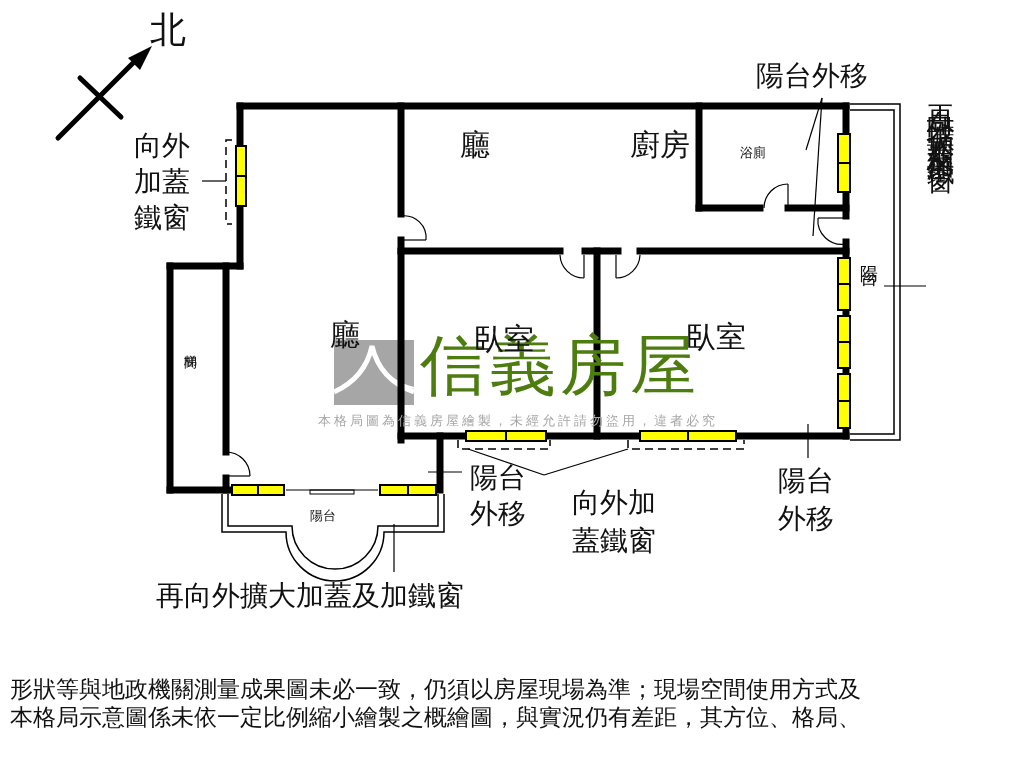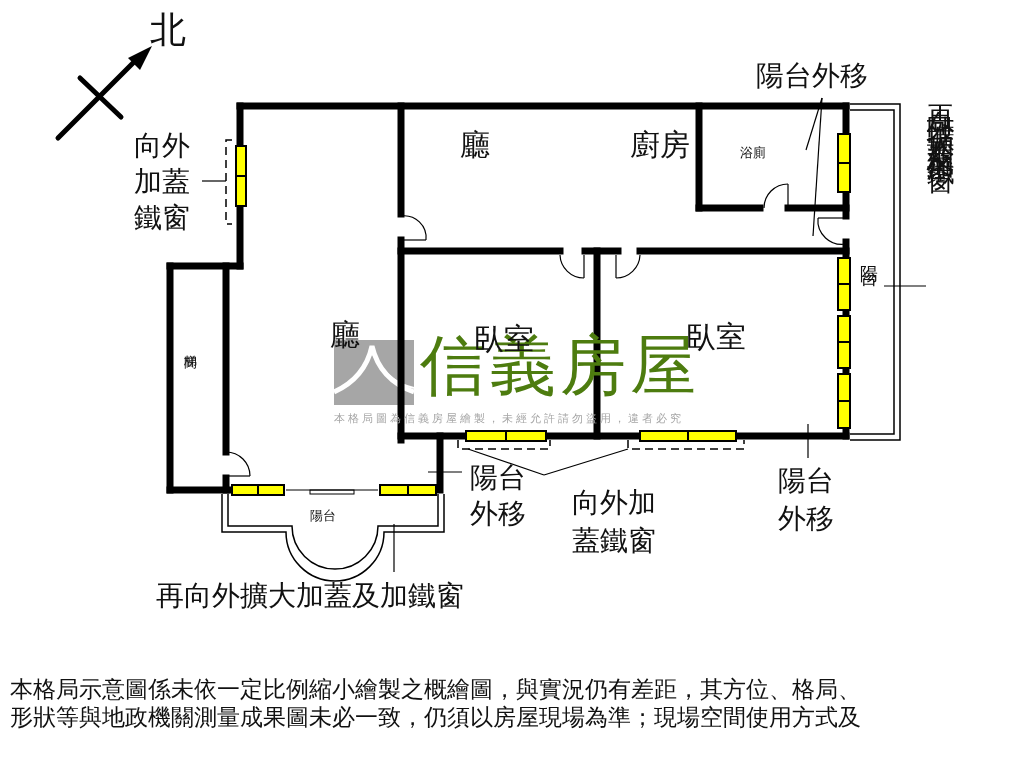--- a/index.html
+++ b/index.html
@@ -9,22 +9,22 @@
     .lbl { position: absolute; white-space: nowrap; line-height: 1; color: #111;
            font-family: "DejaVu Serif", "Liberation Serif", serif; }
     .lbl-lg { font-size: 30px; }
     .lbl-md { font-size: 28px; }
     .lbl-sm { font-size: 13px; }
     .lbl-xs { font-size: 18px; }
     .vert { writing-mode: vertical-rl; text-orientation: upright; letter-spacing: 2px; }
     .wm-text { position: absolute; left: 420px; top: 333px; font-size: 66px; color: #4d7c0f;
                font-family: "DejaVu Sans", "Liberation Sans", sans-serif; letter-spacing: 4px;
                white-space: nowrap; line-height: 1; }
-    .wm-sub { position: absolute; left: 334px; top: 414px; font-size: 11px; color: #a6a6a6;
-              font-family: Liberation Mono, monospace; letter-spacing: 3px;
+    .wm-sub { position: absolute; left: 318px; top: 414px; font-size: 13px; color: #a6a6a6;
+              font-family: Liberation Serif, serif; letter-spacing: 3px;
               white-space: nowrap; line-height: 1; }
     .disclaimer { position: absolute; left: 10px; top: 675px; width: 1010px;
                   font-size: 23px; line-height: 28px; color: #111;
                   font-family: "DejaVu Serif", "Liberation Serif", serif; }
     .disclaimer div { white-space: nowrap; }
   </style>
 </head>
 <body>
 
 <div id="plan">
@@ -164,15 +164,15 @@
 
 <div class="lbl lbl-md" style="left:134px; top:128px; width:64px; white-space:normal; line-height:36px;">向外加蓋鐵窗</div>
 <div class="lbl lbl-md" style="left:756px; top:62px;">陽台外移</div>
 <div class="lbl lbl-md vert" style="left:926px; top:82px; letter-spacing:6px;">再向外擴大加蓋及加鐵窗</div>
 <div class="lbl lbl-md" style="left:470px; top:460px; width:64px; white-space:normal; line-height:36px;">陽台外移</div>
 <div class="lbl lbl-md" style="left:572px; top:484px; width:96px; white-space:normal; line-height:38px;">向外加蓋鐵窗</div>
 <div class="lbl lbl-md" style="left:778px; top:462px; width:64px; white-space:normal; line-height:38px;">陽台外移</div>
 <div class="lbl lbl-md" style="left:156px; top:582px;">再向外擴大加蓋及加鐵窗</div>
 
 <div class="disclaimer">
+  <div>形狀等與地政機關測量成果圖未必一致，仍須以房屋現場為準；現場空間使用方式及</div>
   <div>本格局示意圖係未依一定比例縮小繪製之概繪圖，與實況仍有差距，其方位、格局、</div>
-  <div>形狀等與地政機關測量成果圖未必一致，仍須以房屋現場為準；現場空間使用方式及</div>
 </div>
 
 </body></html>

